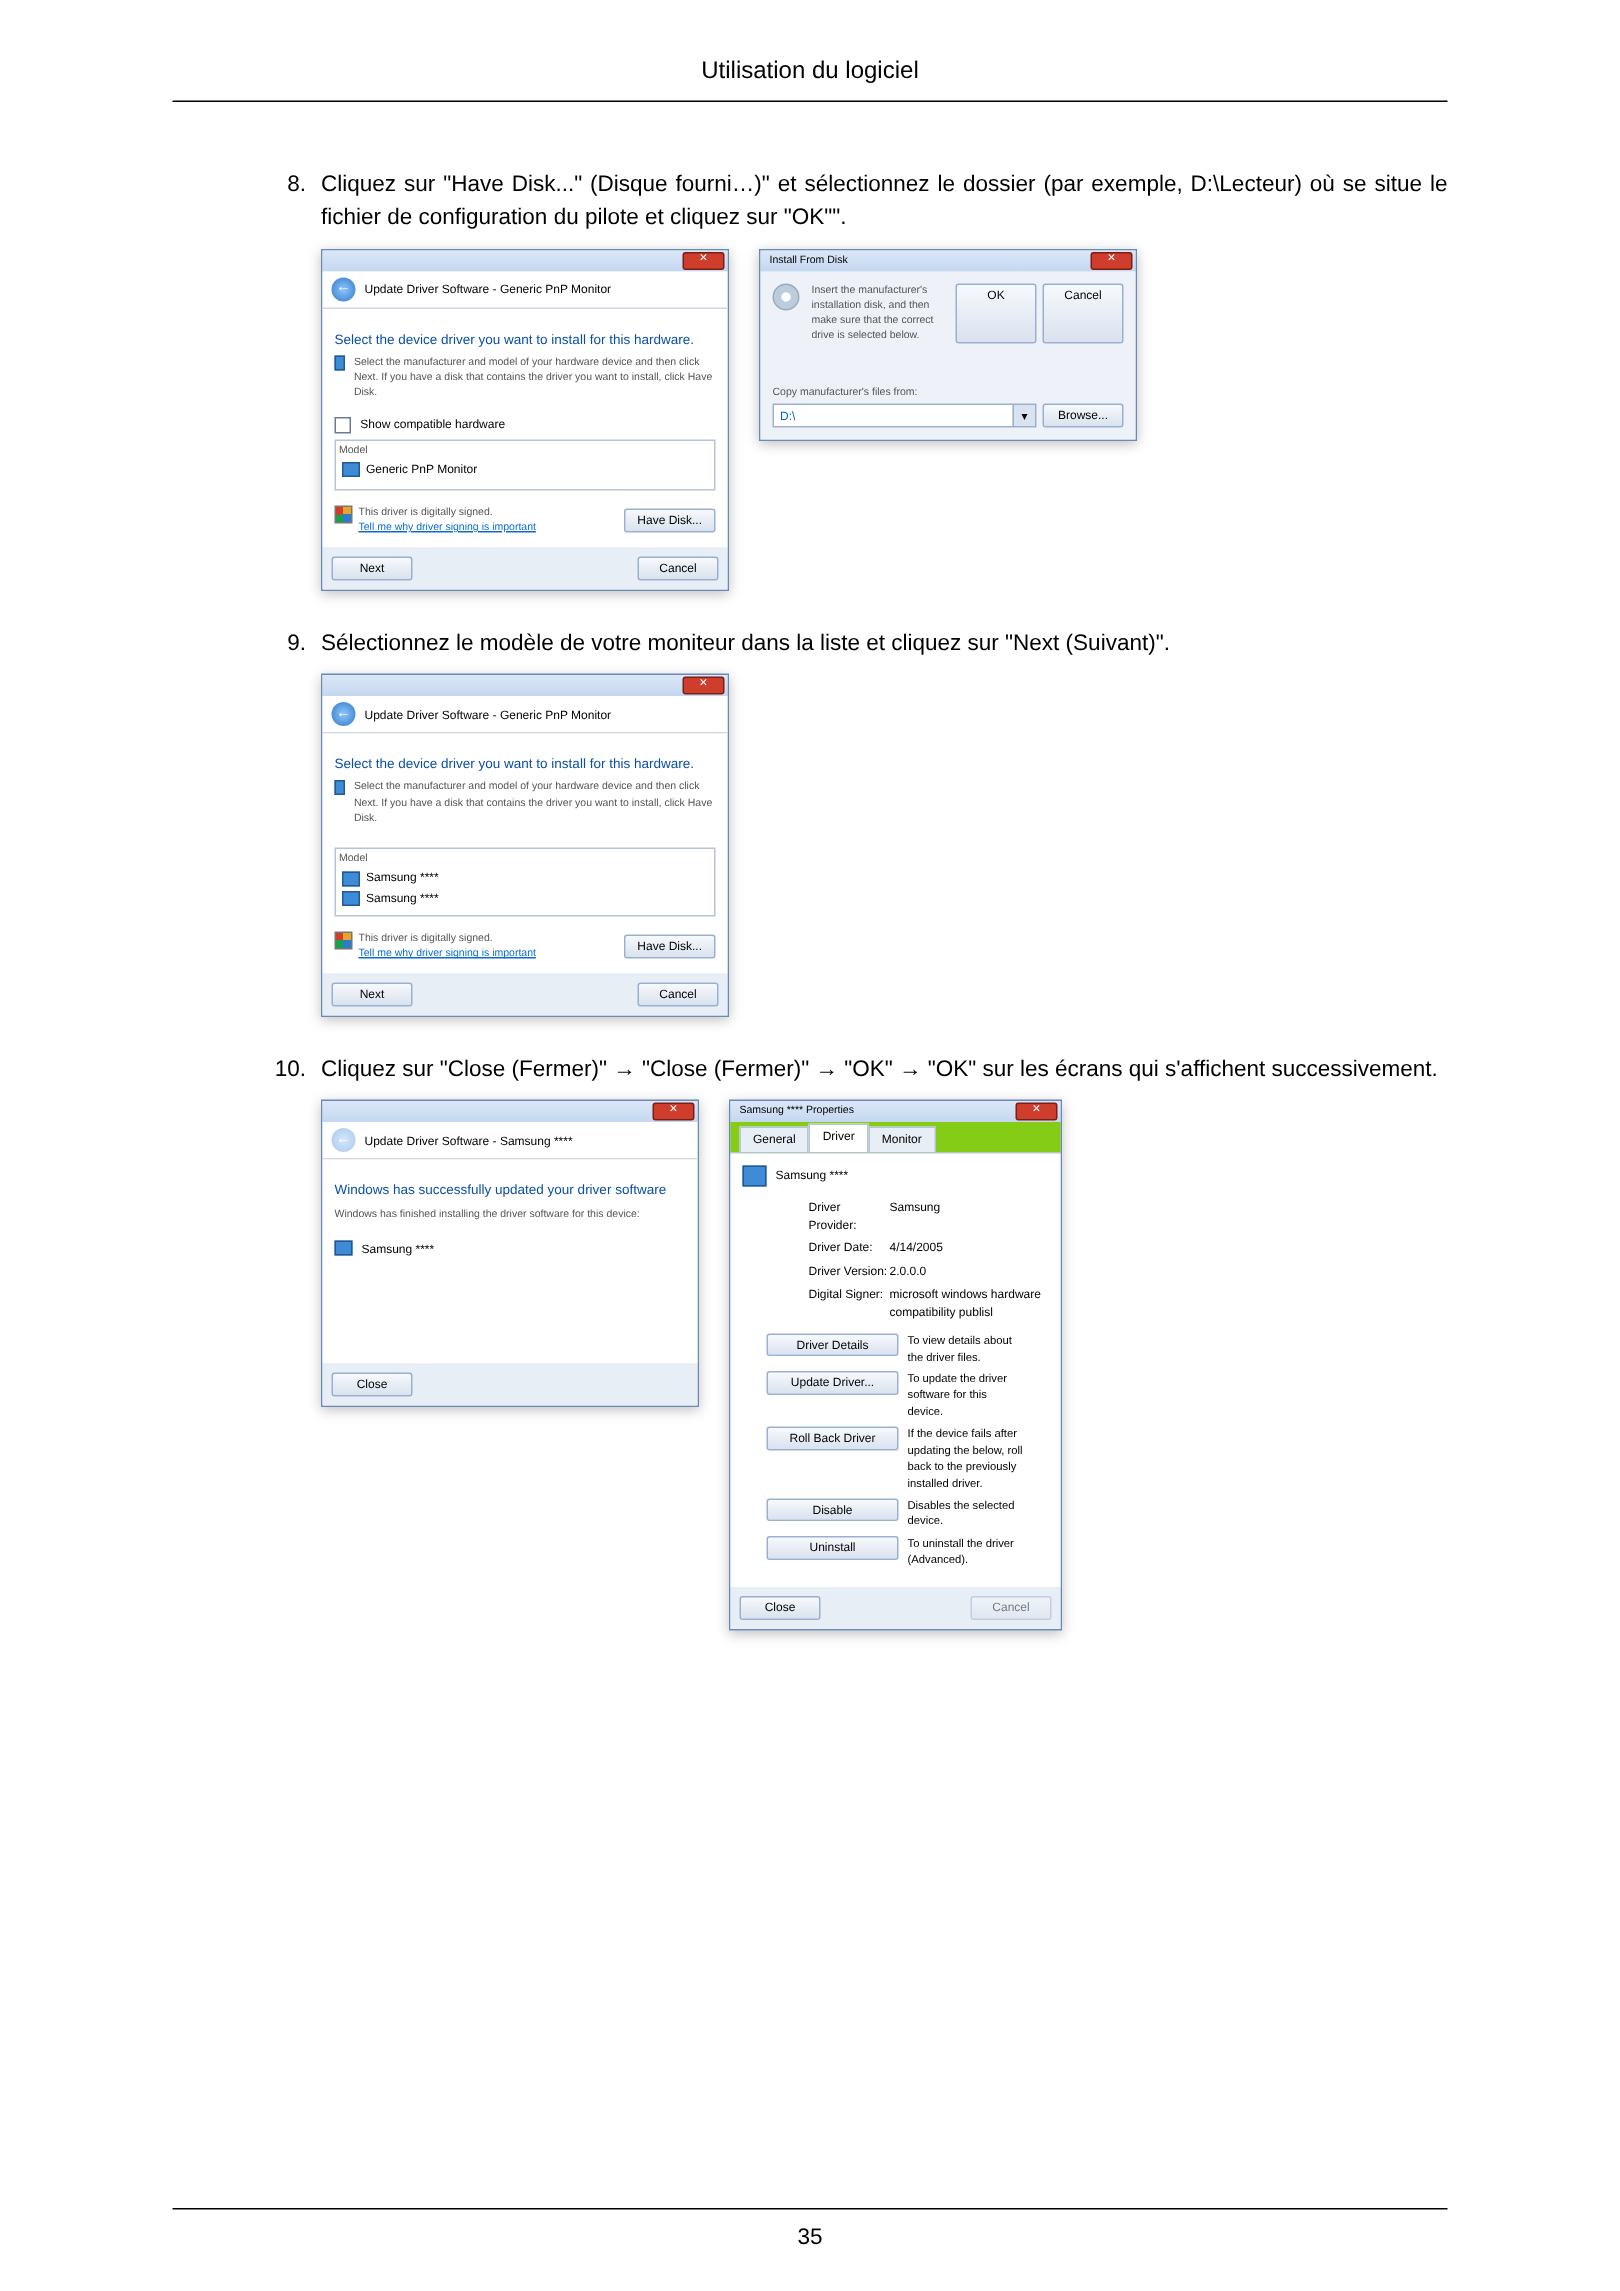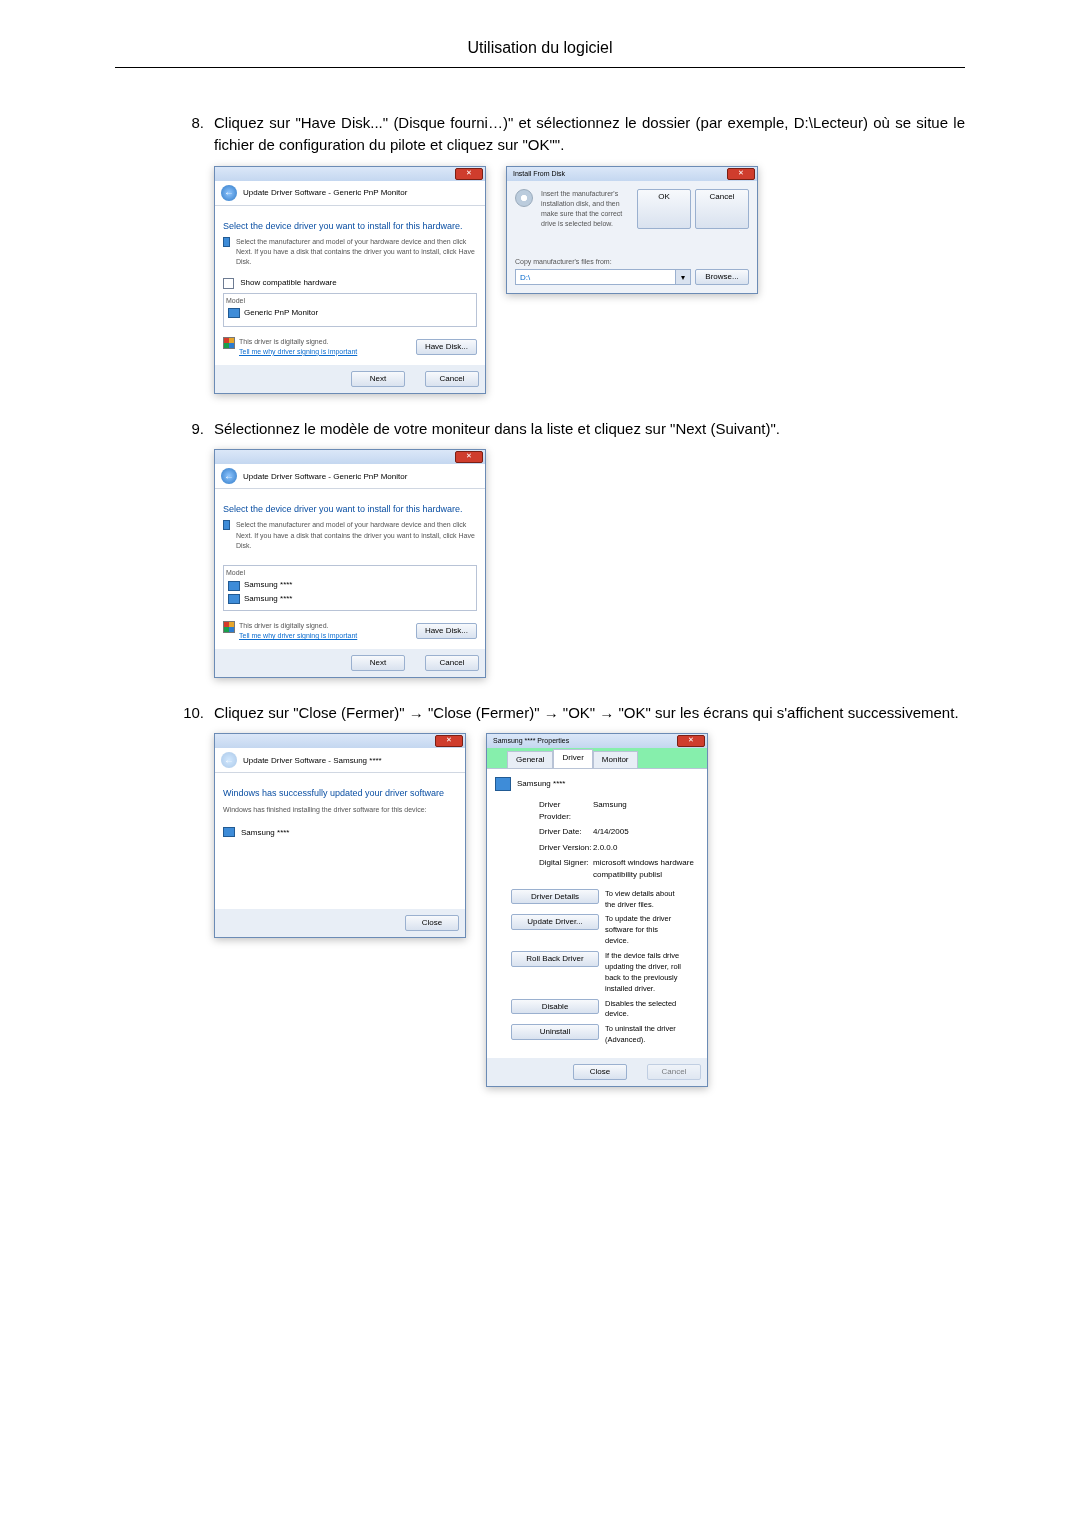--- a/index.html
+++ b/index.html
@@ -121,21 +121,21 @@
     display: inline-block;
     background: linear-gradient(#f7f9fc,#d9e2ef);
     border: 1px solid #9ab0cf;
     border-radius: 2px;
     padding: 1px 8px;
     font-size: 8px;
     cursor: pointer;
     min-width: 36px;
     text-align: center;
   }
-  .btn-row { display: flex; justify-content: flex-end; gap: 20px; padding: 6px; }
+  .btn-row { display: flex; justify-content: space-between; gap: 10px; padding: 6px; }
   .shield {
     width: 10px; height: 10px;
     background: conic-gradient(#e7a62a 0 90deg,#2c7bcf 90deg 180deg,#19a04a 180deg 270deg,#d63a2a 270deg 360deg);
     border: 1px solid #777;
     display: inline-block;
   }
   .disk-ico {
     width: 16px; height: 16px;
     background: radial-gradient(circle at 50% 50%, #fff 0 25%, #bcd 30% 100%);
     border-radius: 50%;
@@ -151,21 +151,21 @@
   .combo .val {
     flex: 1; padding: 0 4px; display: flex; align-items: center;
     color: #06c;
   }
   .combo .drop {
     width: 14px; background: #d9e2ef; border-left: 1px solid #9ab0cf;
     display: flex; align-items: center; justify-content: center;
     cursor: pointer;
   }
   .tabstrip {
-    display: flex; gap: 0; padding-left: 20px; background: #86efac;
+    display: flex; gap: 0; padding-left: 6px; background: #84cc16;
     border-bottom: 1px solid #b8c3d6;
   }
   .tab {
     padding: 2px 8px; font-size: 8px;
     border: 1px solid #b8c3d6; border-bottom: none;
     background: #e8eef6; margin-top: 3px;
     cursor: pointer;
   }
   .tab.active { background: #fff; margin-top: 1px; }
   .prop-grid { display: grid; grid-template-columns: 70px 1fr; row-gap: 4px; font-size: 8px; margin-left: 28px;}
@@ -384,32 +384,33 @@
           <div class="drow">
             <div class="btn">Driver Details</div>
             <div class="desc">To view details about the driver files.</div>
           </div>
           <div class="drow">
             <div class="btn">Update Driver...</div>
             <div class="desc">To update the driver software for this device.</div>
           </div>
           <div class="drow">
             <div class="btn">Roll Back Driver</div>
-            <div class="desc">If the device fails drive updating the driver, roll back to the previously installed driver.</div>
+            <div class="desc">If the device fails after updating the below, roll back to the previously installed driver.</div>
           </div>
           <div class="drow">
             <div class="btn">Disable</div>
             <div class="desc">Disables the selected device.</div>
           </div>
           <div class="drow">
             <div class="btn">Uninstall</div>
             <div class="desc">To uninstall the driver (Advanced).</div>
           </div>
         </div>
       </div>
       <div class="btn-row" style="background:#e8eef6;">
         <div class="btn">Close</div>
         <div class="btn" style="opacity:.5;">Cancel</div>
       </div>
     </div>
   </div>
 
+  <div class="footer">35</div>
 </div>
 
 </body></html>

